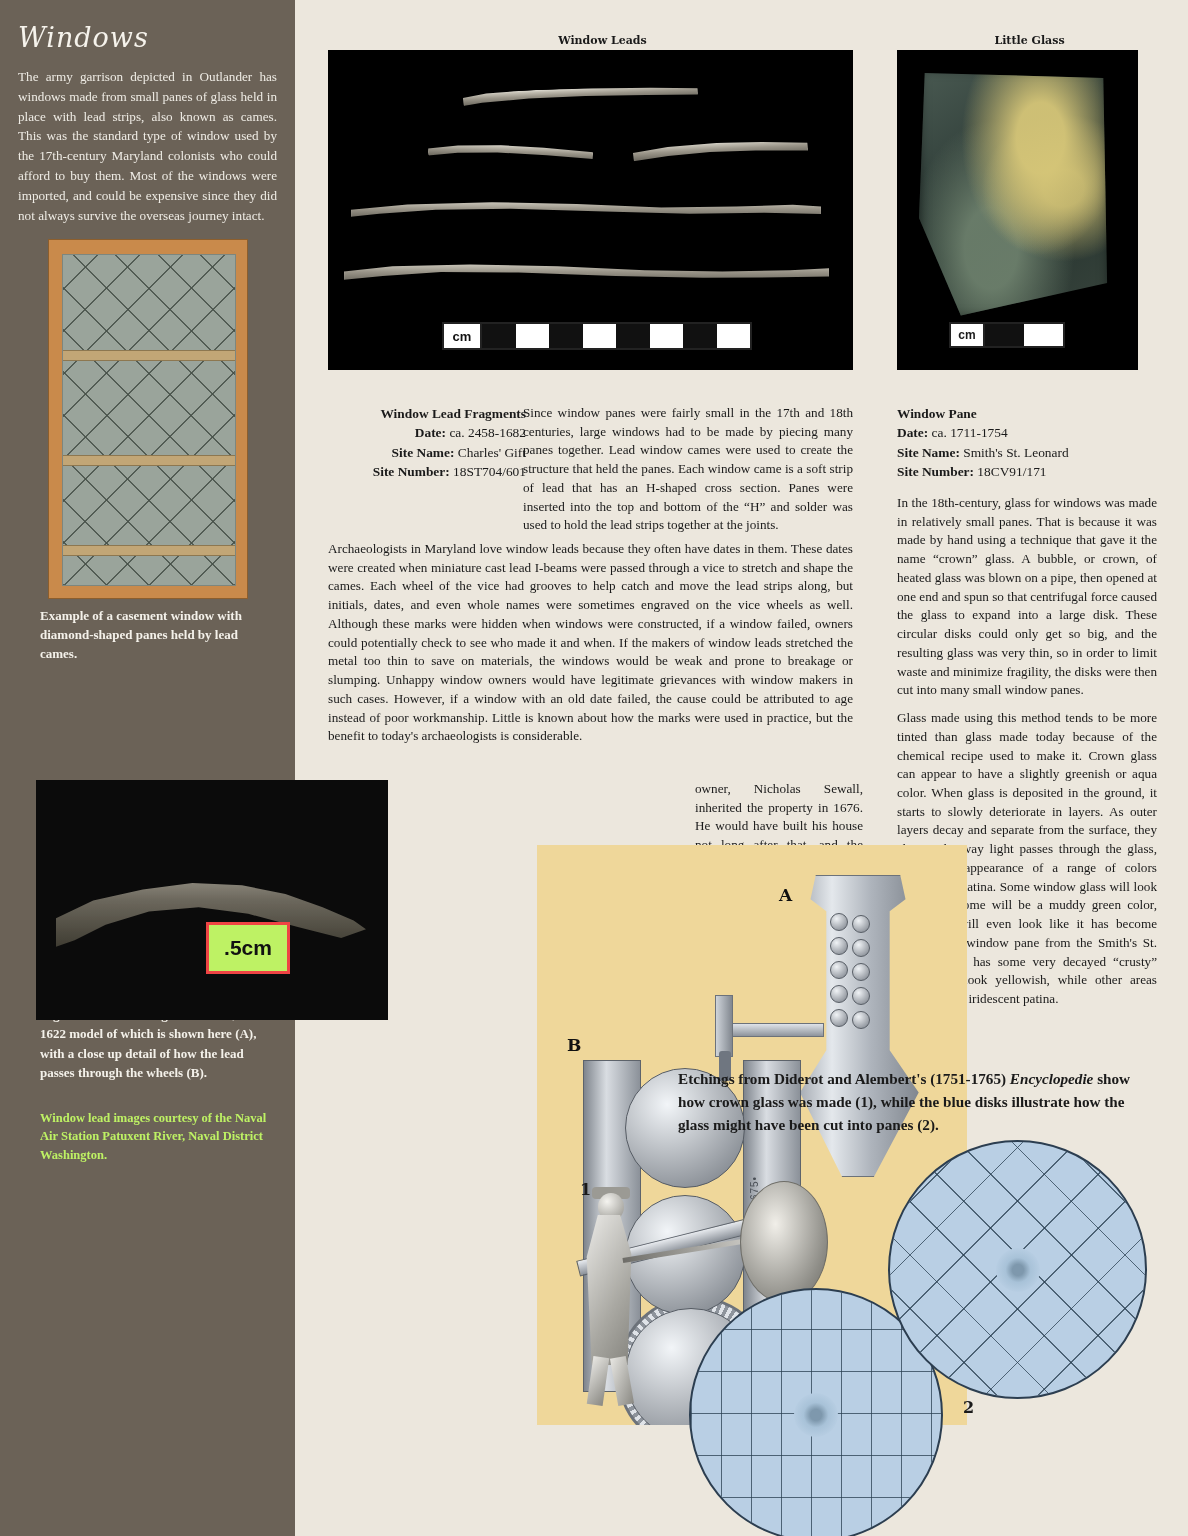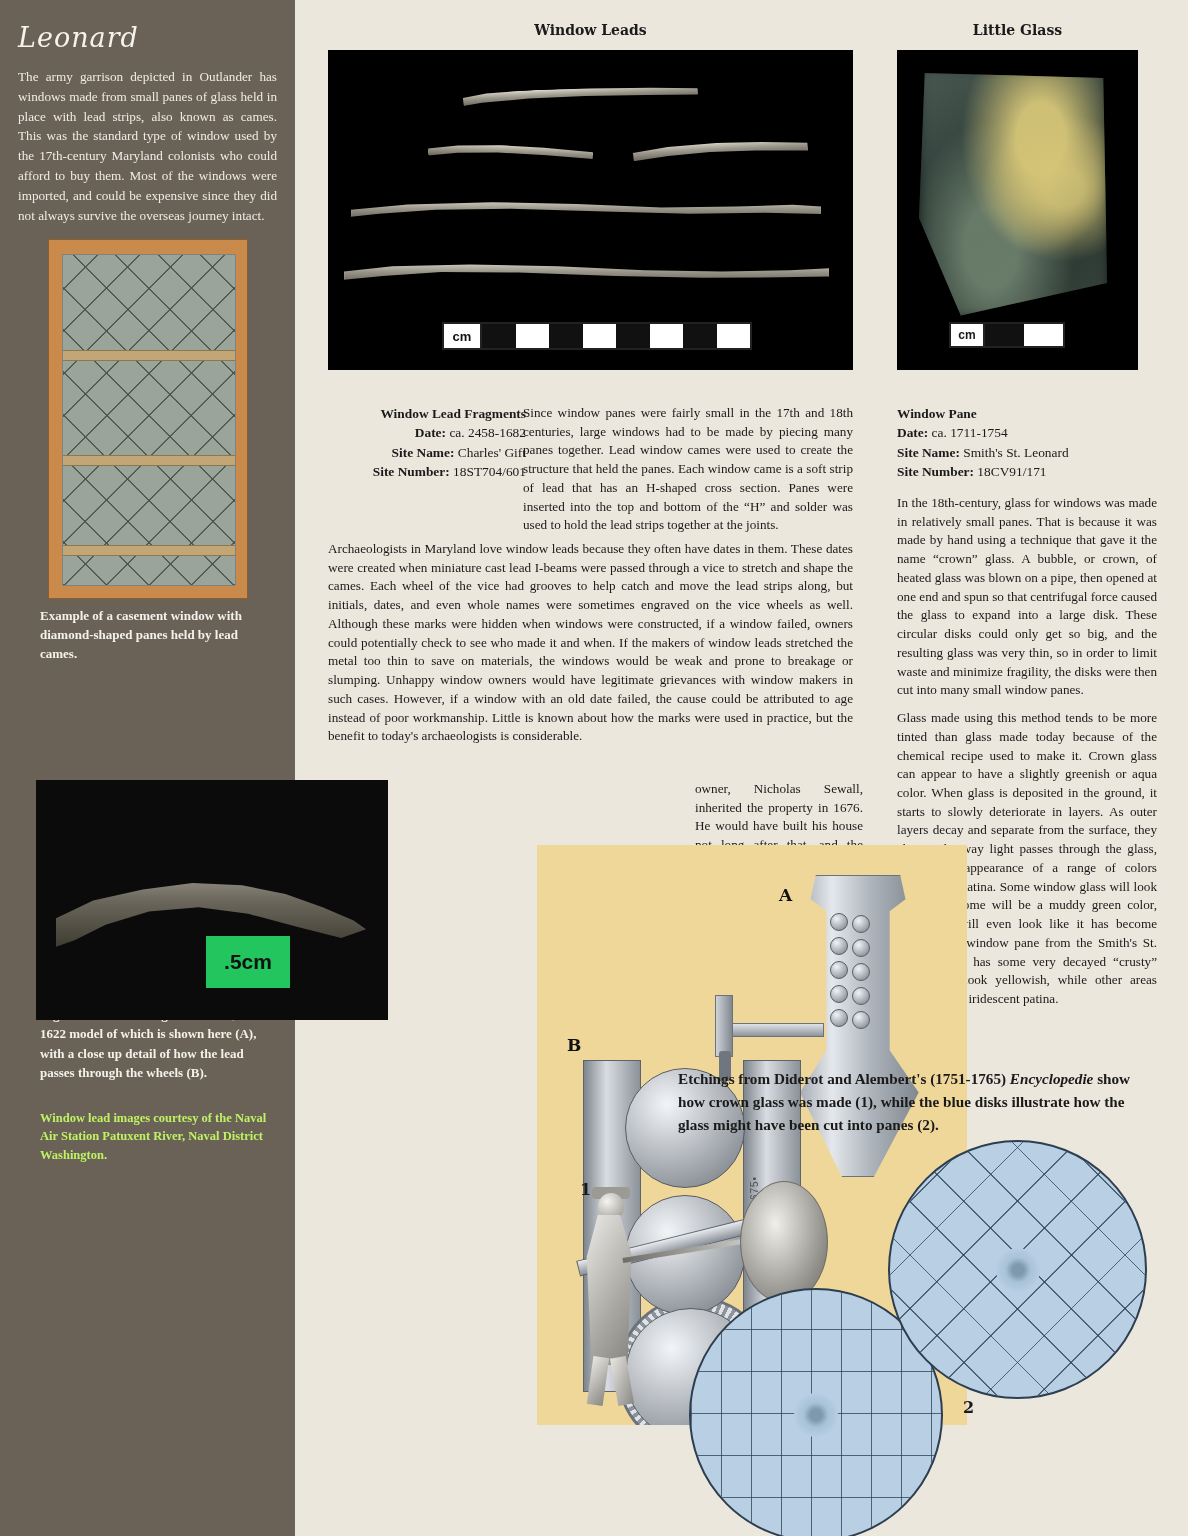--- a/index.html
+++ b/index.html
@@ -86,34 +86,34 @@
     background:#0b0b0b;
     overflow:hidden;
   }
   .lead-shape{
     position:absolute;left:20px;top:70px;width:310px;height:110px;
     background:linear-gradient(180deg,#b9b4a8,#6e6a60 45%,#3a382f);
     clip-path:polygon(0% 62%,12% 46%,28% 36%,44% 30%,60% 32%,74% 40%,86% 52%,96% 64%,100% 72%,92% 80%,78% 70%,62% 58%,46% 52%,30% 56%,16% 68%,6% 82%,0% 88%);
     filter:contrast(1.1);
   }
   .lead-scale{
-    position:absolute;left:170px;top:156px;width:78px;height:46px;
-    background:#22c55e;border:3px solid #22c55e;
+    position:absolute;left:170px;top:142px;width:78px;height:46px;
+    background:#bef264;border:3px solid #ef4444;
     color:#111;font-family:"Liberation Sans",sans-serif;
     font-weight:bold;font-size:21px;
     display:flex;align-items:center;justify-content:center;
   }
 
   
   .main{position:absolute;left:295px;top:0;width:893px;height:1536px;}
 
   .sec-title{
-    text-align:center;font-weight:bold;font-size:14px;
+    text-align:center;font-weight:bold;font-size:11px;
     font-family:"DejaVu Serif",serif;
-    margin:0;padding:0;
+    margin:12px;padding:0;
   }
 
   .photo-leads{
     position:absolute;left:33px;top:50px;width:525px;height:320px;background:#000;
     overflow:hidden;
   }
   .came{
     position:absolute;
     background:linear-gradient(180deg,#d8d4c8,#9b968a 40%,#56534a);
     border-radius:6px;
@@ -300,21 +300,21 @@
   .n1{left:580px;top:1180px}
   .n2{left:963px;top:1398px}
 
 </style>
 </head>
 <body>
 
 <div class="page">
 
   <div class="sidebar">
-    <h1>Leonard</h1>
+    <h1>Windows</h1>
     <p>The army garrison depicted in Outlander has windows made from small panes of glass held in place with lead strips, also known as cames. This was the standard type of window used by the 17th-century Maryland colonists who could afford to buy them. Most of the windows were imported, and could be expensive since they did not always survive the overseas journey intact.</p>
 
     <div class="casement">
       <div class="casement-inner">
         <div class="diamonds"></div>
         <div class="crossbar cb1"></div>
         <div class="crossbar cb2"></div>
         <div class="crossbar cb3"></div>
       </div>
     </div>

